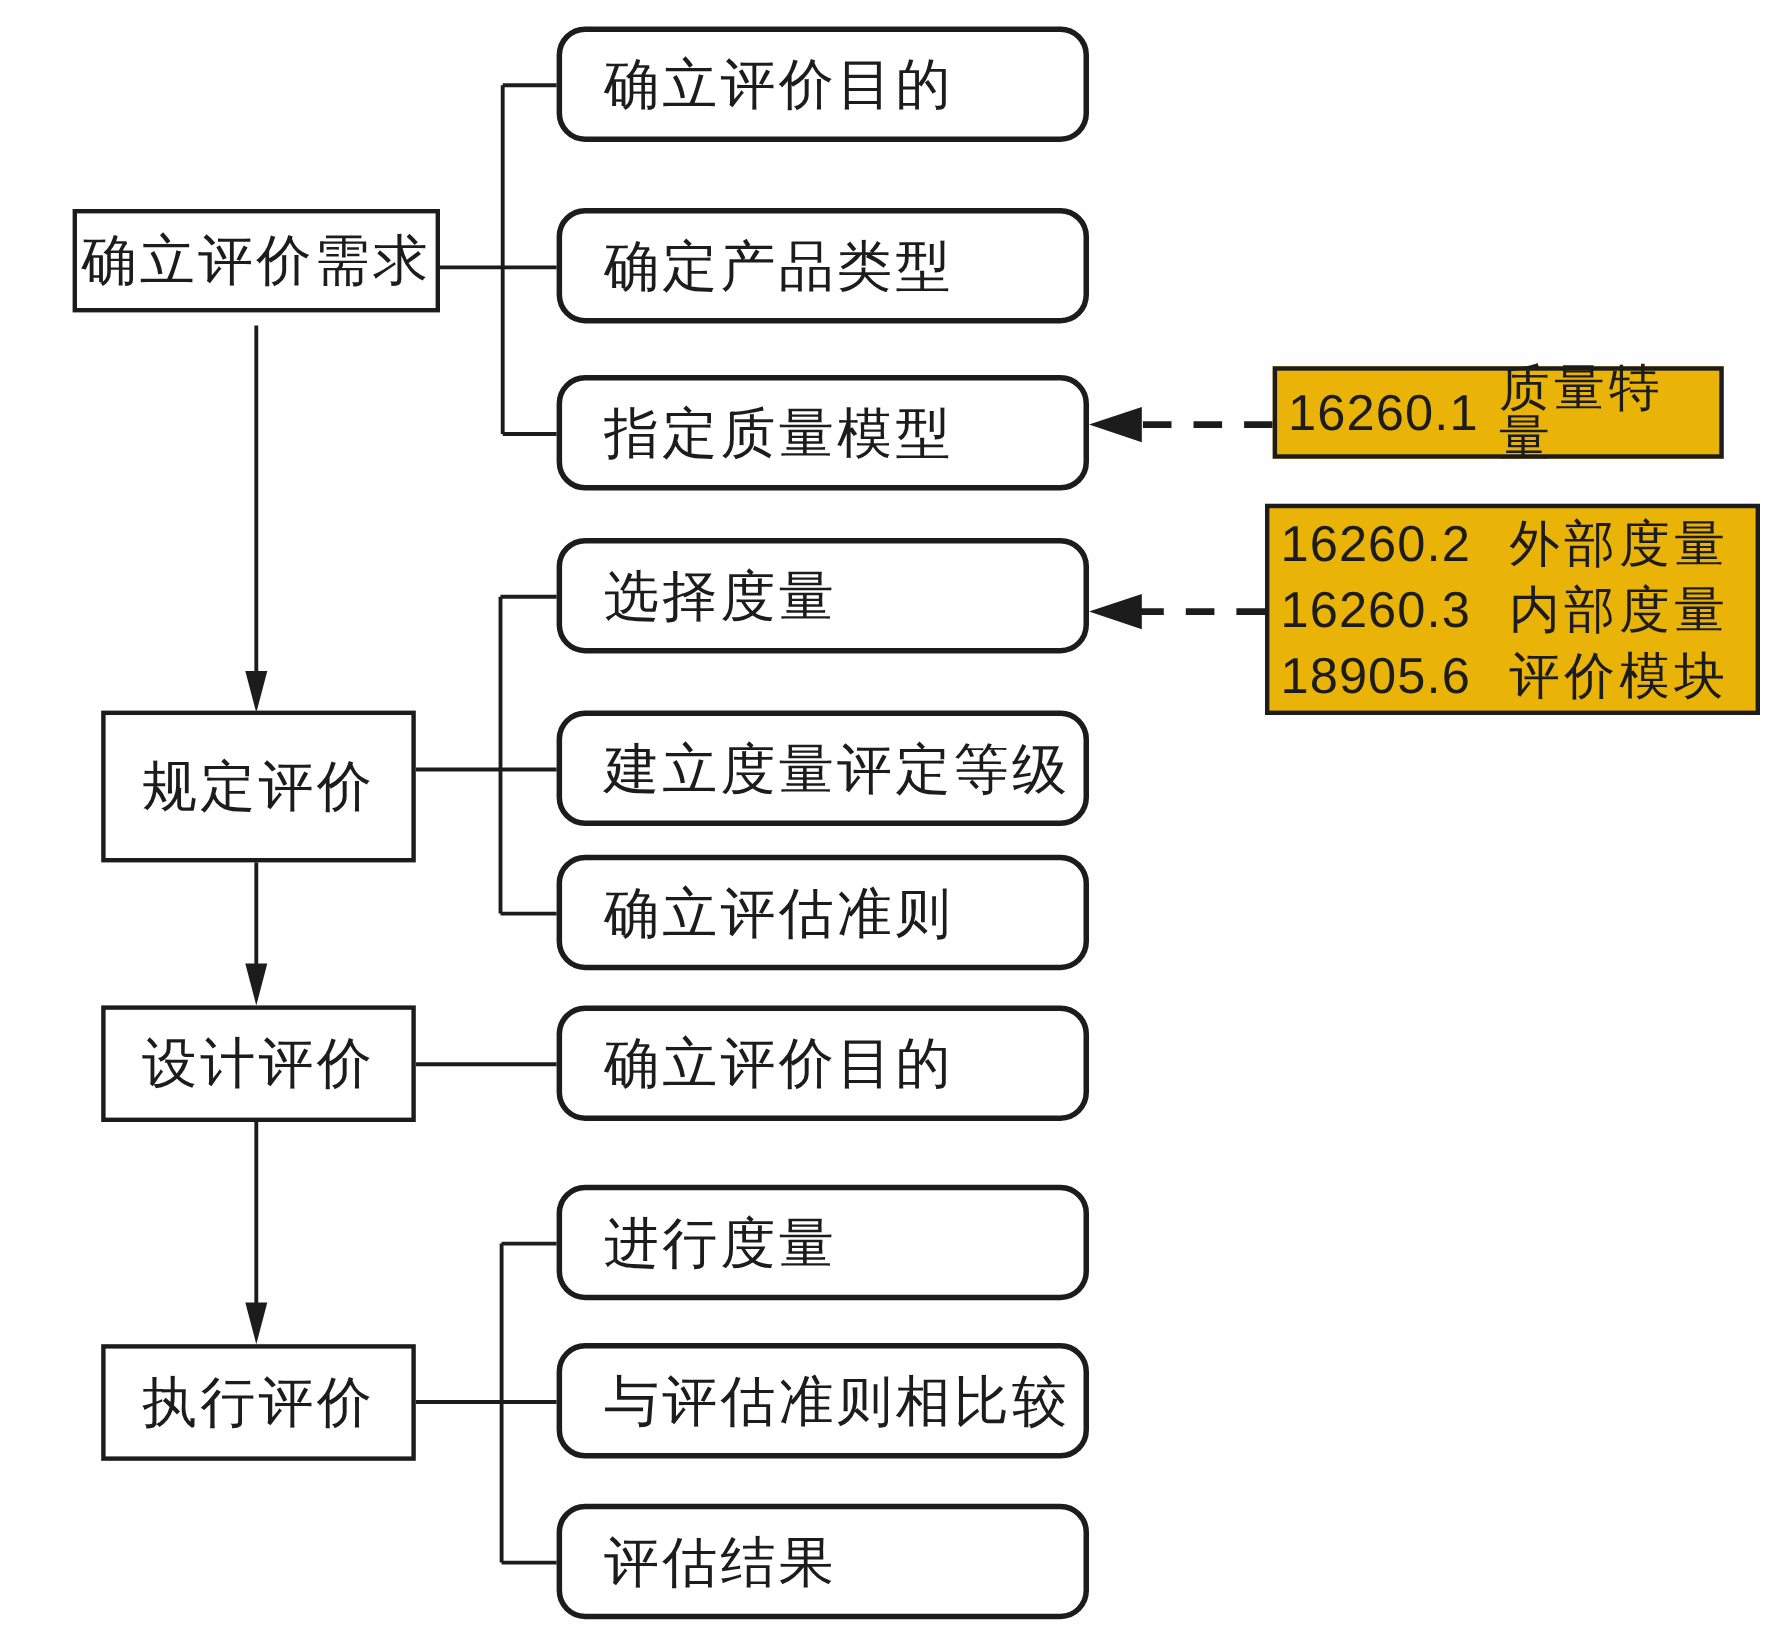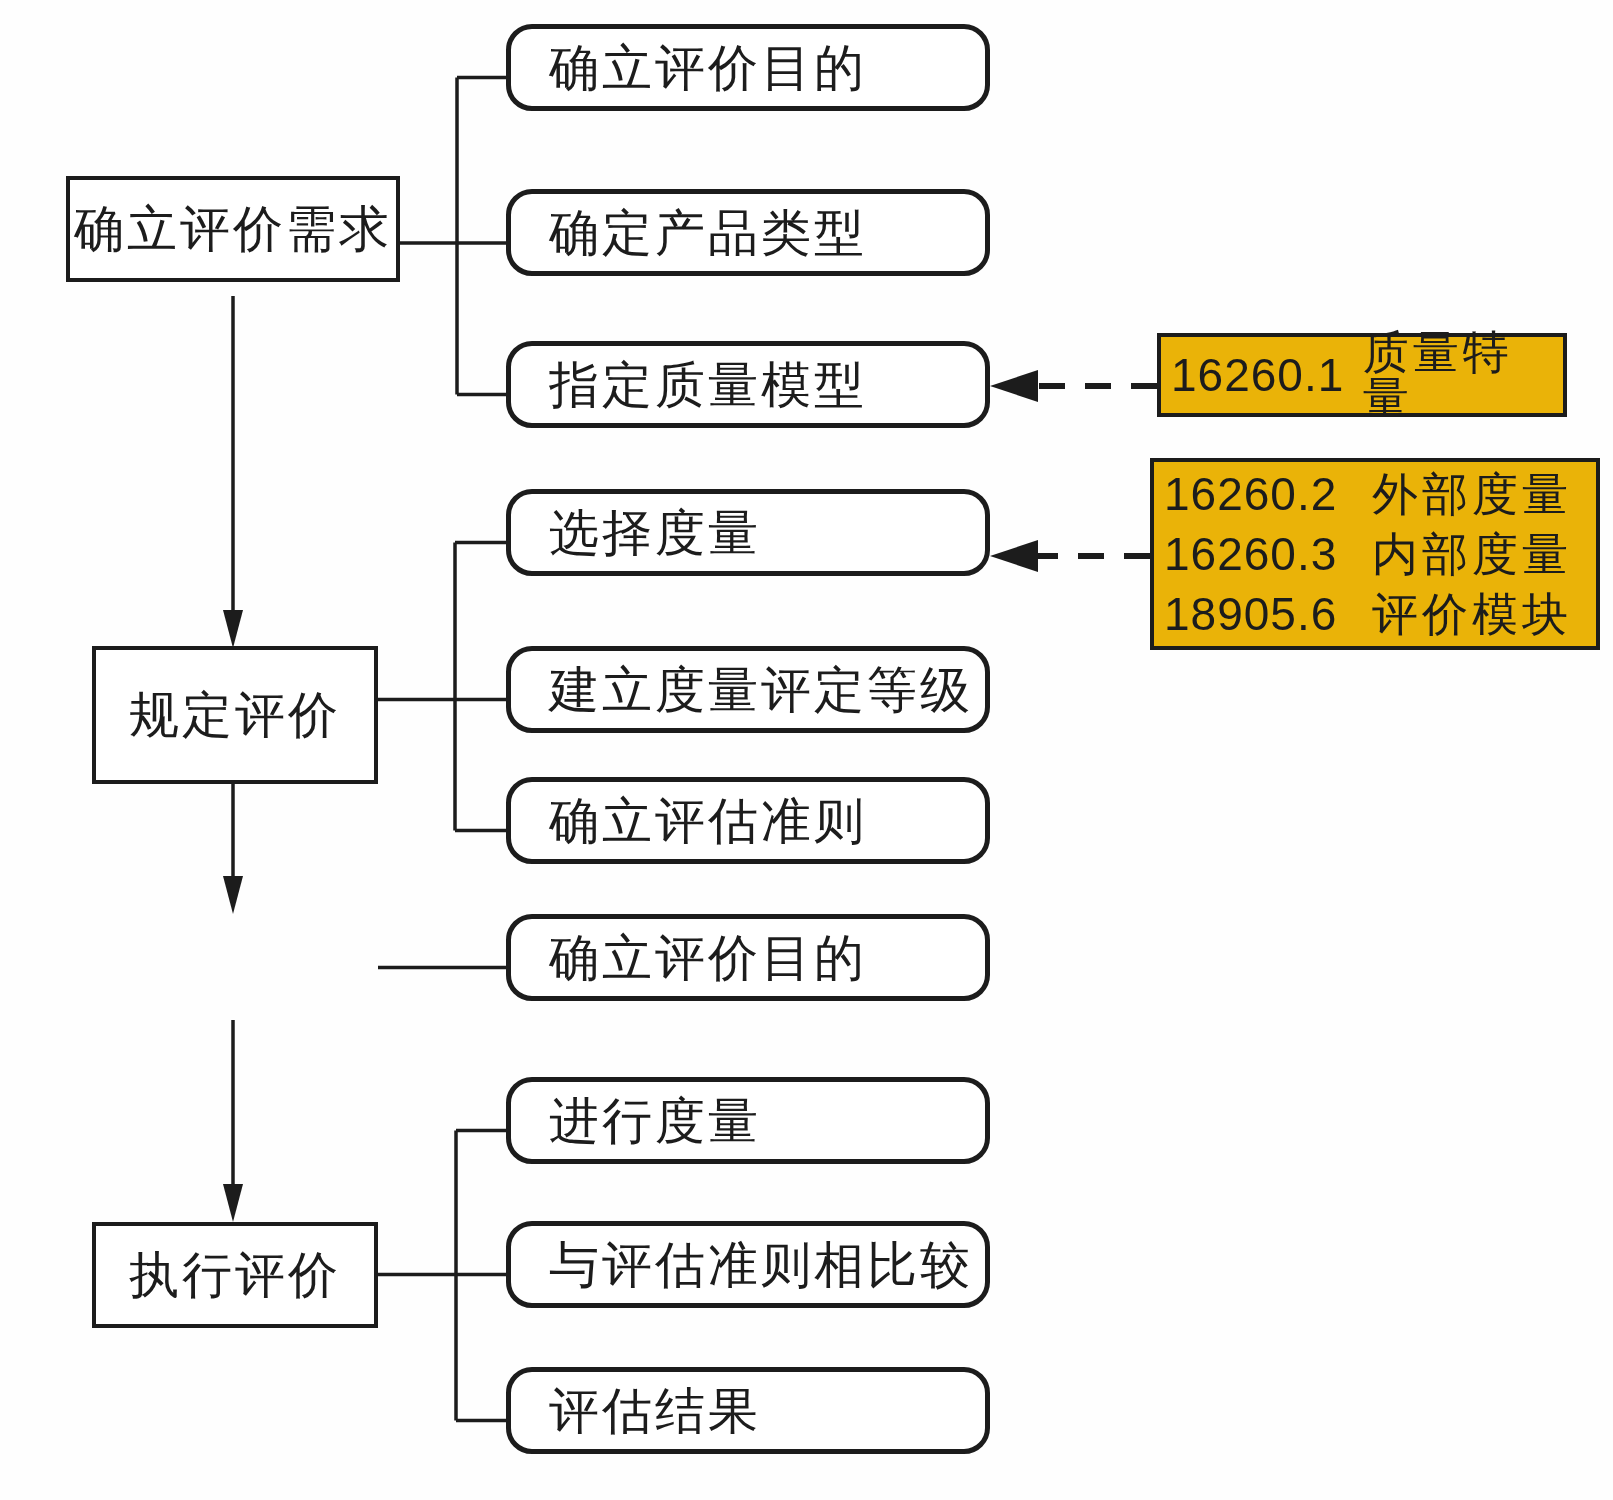--- a/index.html
+++ b/index.html
@@ -38,26 +38,26 @@
     border: 4px solid #1c1c1c;
     justify-content: center;
   }
   .step {
     border: 5px solid #1c1c1c;
     border-radius: 26px;
     justify-content: flex-start;
     padding-left: 38px;
   }
   
-  .s1 { left: 66px;  top: 176px;  width: 334px; height: 106px; }
+  .s1 { left: 66px;  top: 190px;  width: 334px; height: 94px; }
   .s2 { left: 92px;  top: 646px;  width: 286px; height: 138px; }
   .s3 { left: 92px;  top: 914px;  width: 286px; height: 106px; }
   .s4 { left: 92px;  top: 1222px; width: 286px; height: 106px; text-align: center; }
   
-  .step { left: 506px; width: 484px; height: 87px; font-family: Liberation Serif, serif; }
+  .step { left: 506px; width: 484px; height: 105px; font-family: Liberation Serif, serif; }
   .t1  { top: 24px; }
   .t2  { top: 189px; }
   .t3  { top: 341px; }
   .t4  { top: 489px; }
   .t5  { top: 646px; }
   .t6  { top: 777px; }
   .t7  { top: 914px; }
   .t8  { top: 1077px; }
   .t9  { top: 1221px; }
   .t10 { top: 1367px; }
@@ -135,20 +135,23 @@
       <polygon points="990,556 1038,540 1038,572" fill="#1c1c1c" stroke="none"></polygon>
     </g>
   </svg>
 
   <div class="box stage s1">
     <span>确立评价需求</span>
   </div>
   <div class="box stage s2">
     <span>规定评价</span>
   </div>
+  <div class="box stage s3">
+    <span>设计评价</span>
+  </div>
   <div class="box stage s4">
     <span>执行评价</span>
   </div>
 
   <div class="box step t1">
     <span>确立评价目的</span>
   </div>
   <div class="box step t2">
     <span>确定产品类型</span>
   </div>

